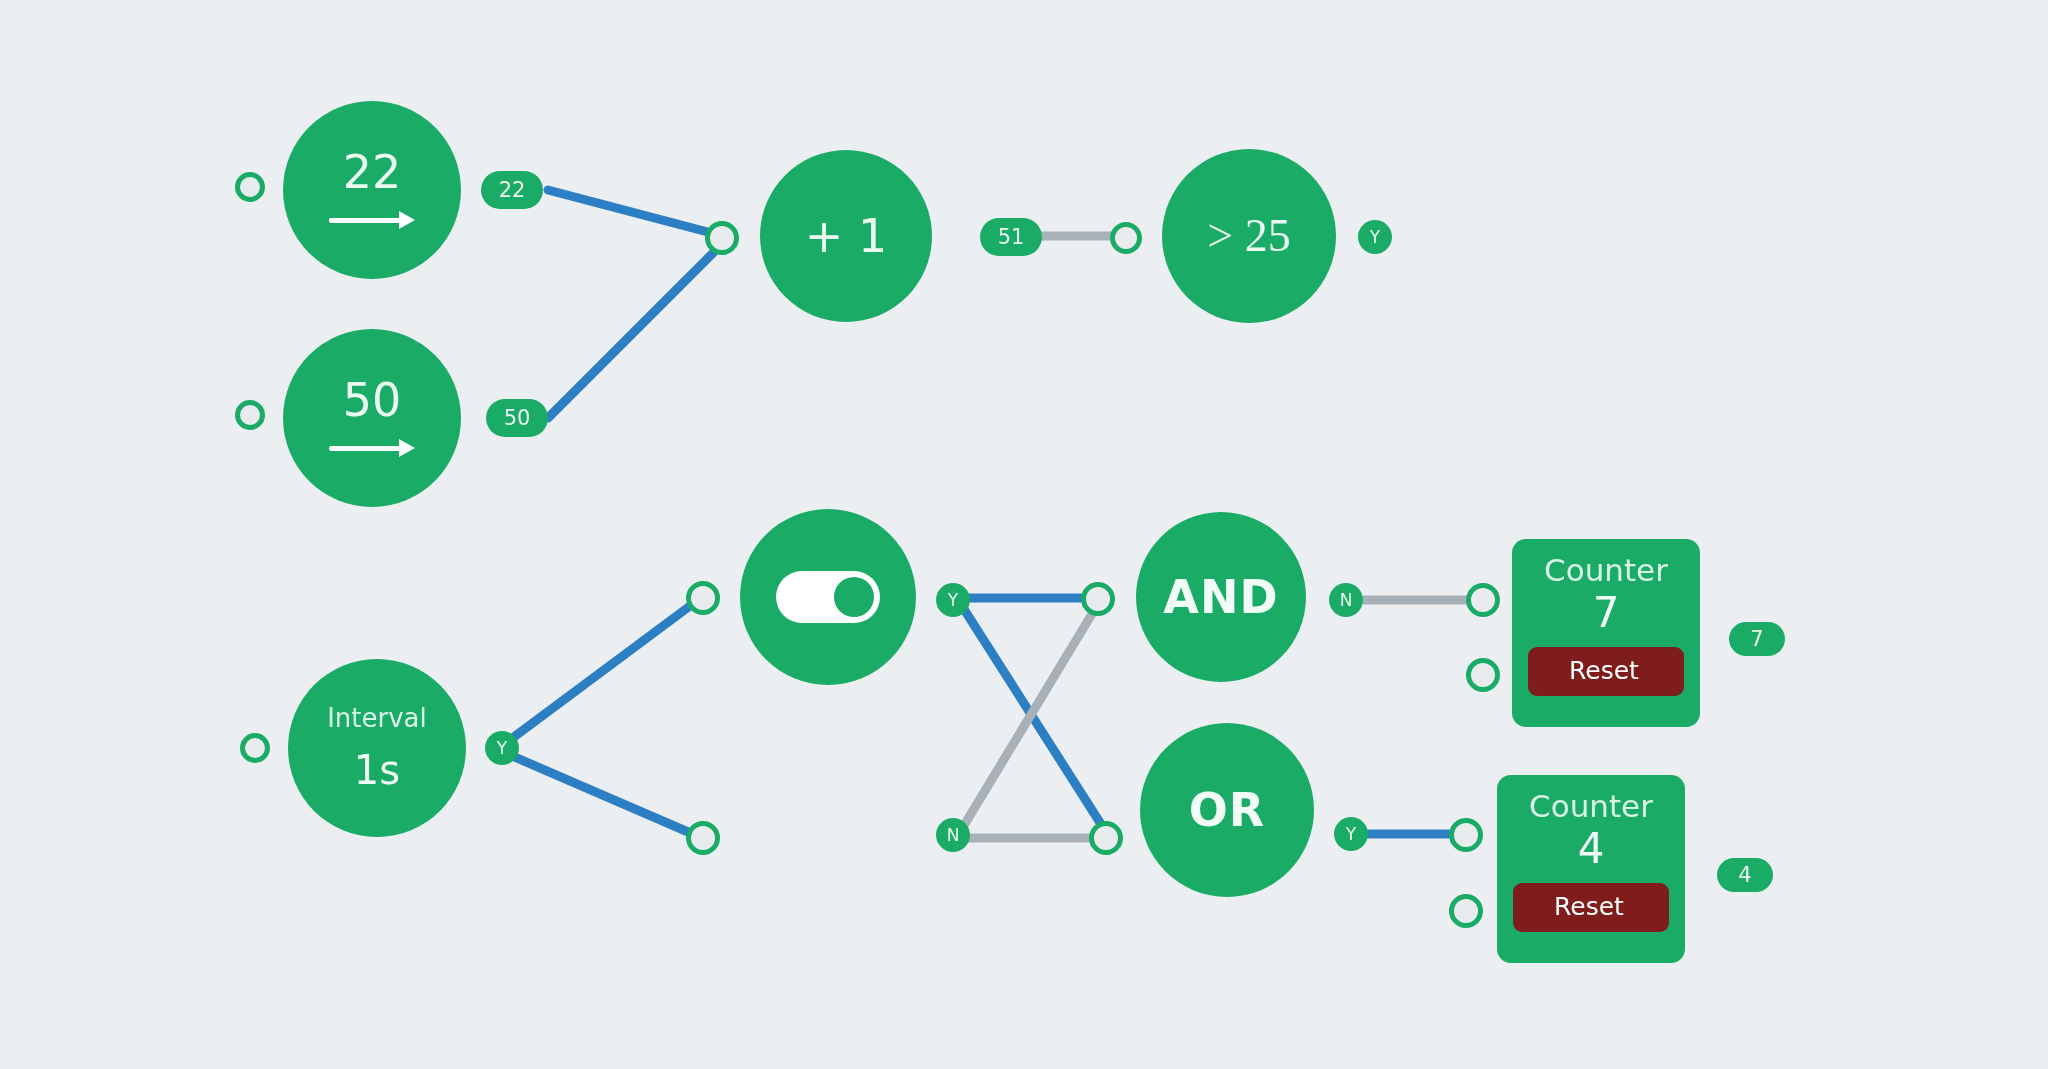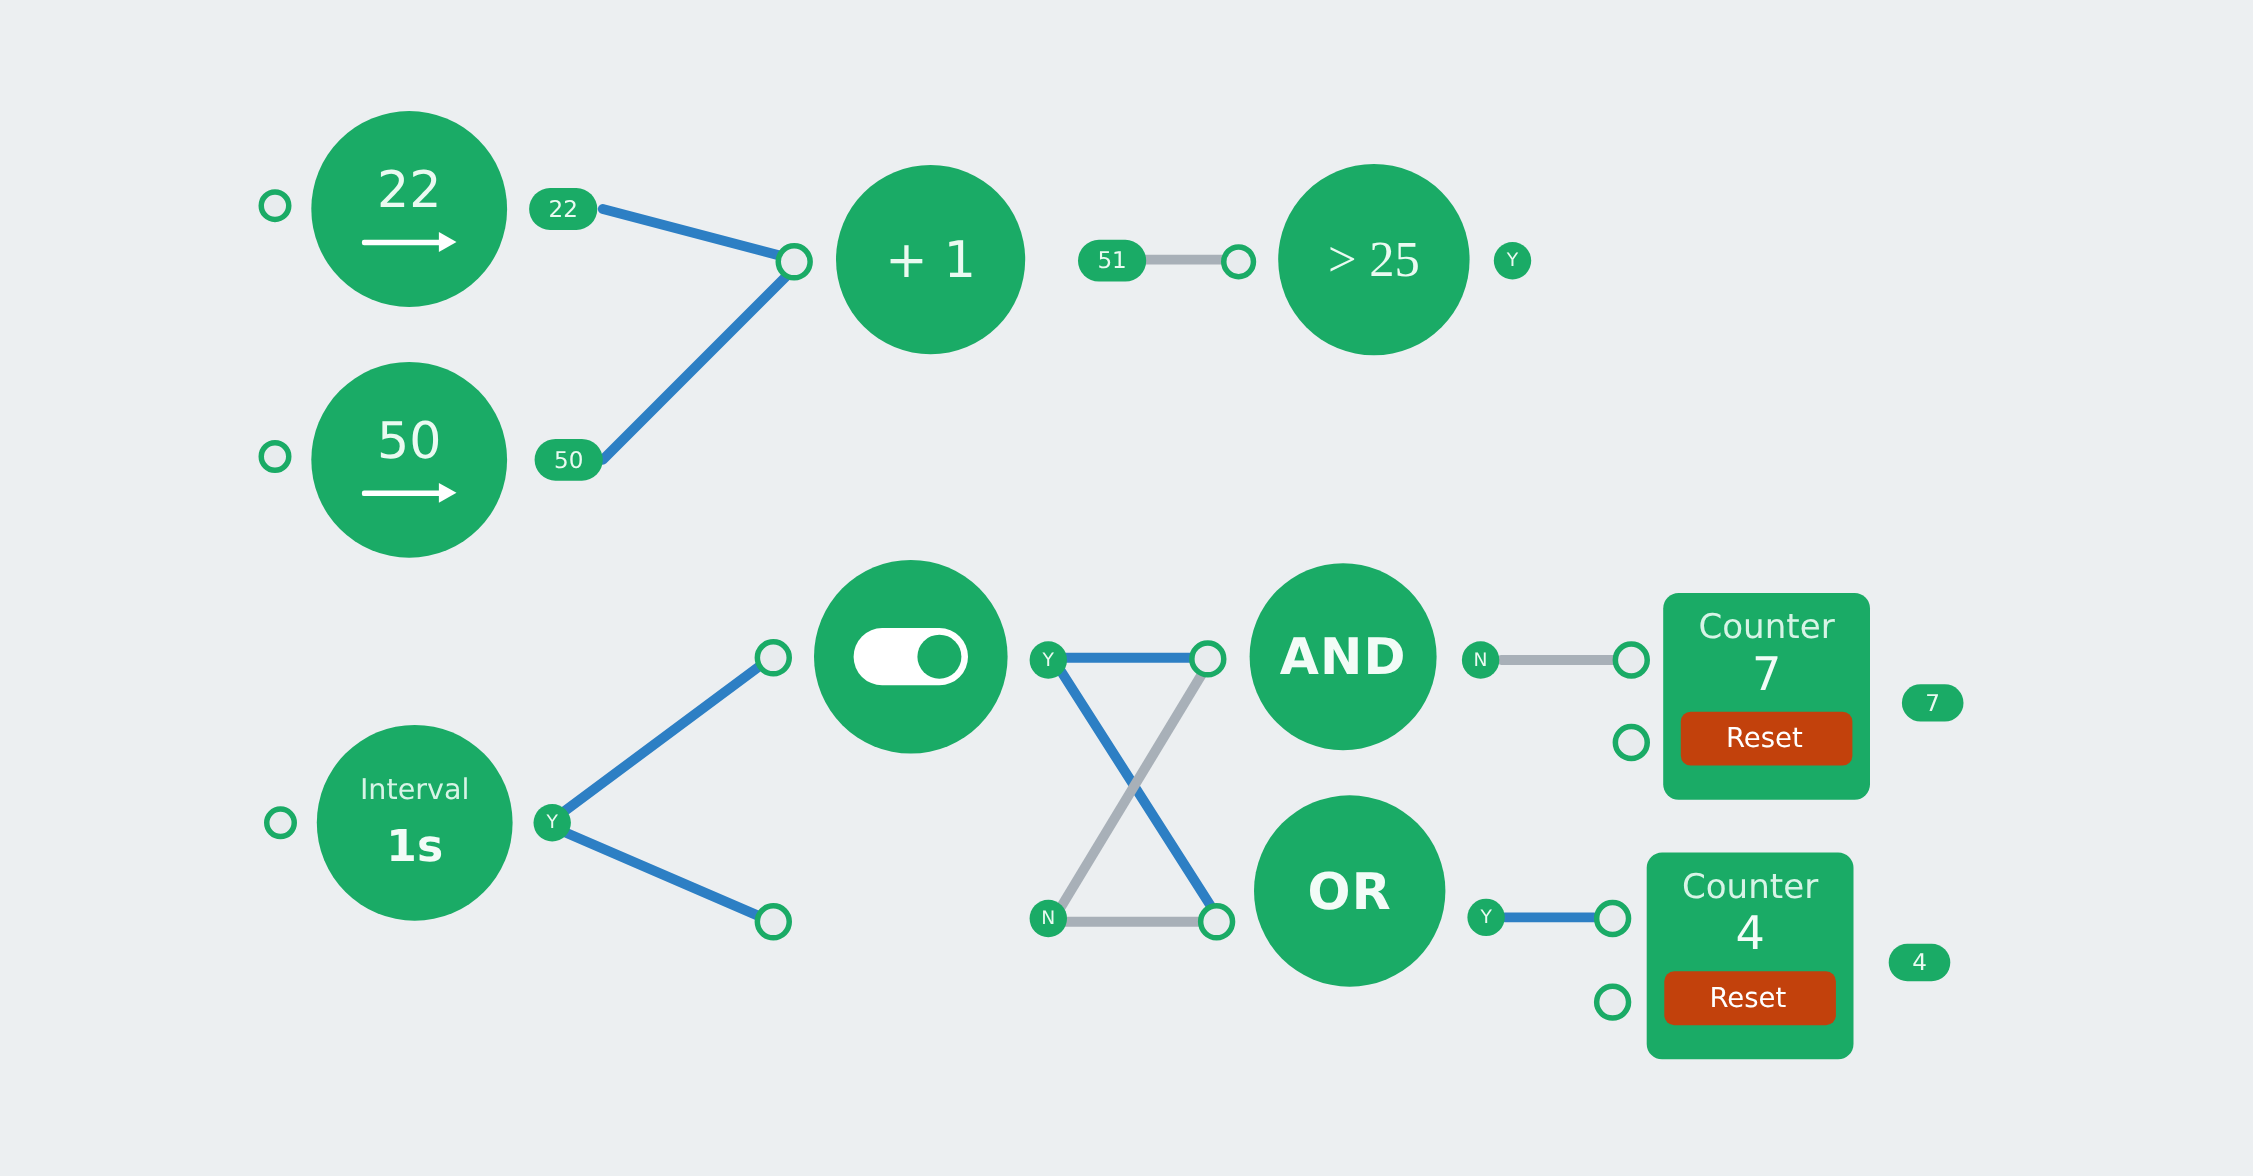--- a/index.html
+++ b/index.html
@@ -57,21 +57,21 @@
     white-space: nowrap;
   }
   .node-circle .small-label {
     font-size: 26px;
     font-weight: 400;
     line-height: 1.1;
     color: #d7f4e6;
   }
   .node-circle .sub-value {
     font-size: 40px;
-    font-weight: 700;
+    font-weight: 400;
     line-height: 1.1;
     color: #f2fcf7;
     margin-top: 16px;
   }
 
   
   .arrow-glyph {
     margin-top: 14px;
     width: 86px;
     height: 22px;
@@ -130,21 +130,21 @@
   }
   .node-card .card-value {
     font-size: 42px;
     color: #f2fcf7;
     line-height: 1.15;
     margin-top: 2px;
   }
   .node-card .reset-btn {
     margin-top: 10px;
     width: 100%;
-    background: #c2410c;
+    background: #7f1d1d;
     border: none;
     border-radius: 9px;
     color: #ffffff;
     font-size: 25px;
     font-family: "DejaVu Sans", sans-serif;
     padding: 9px 4px 11px 0;
     cursor: pointer;
   }
 
   

